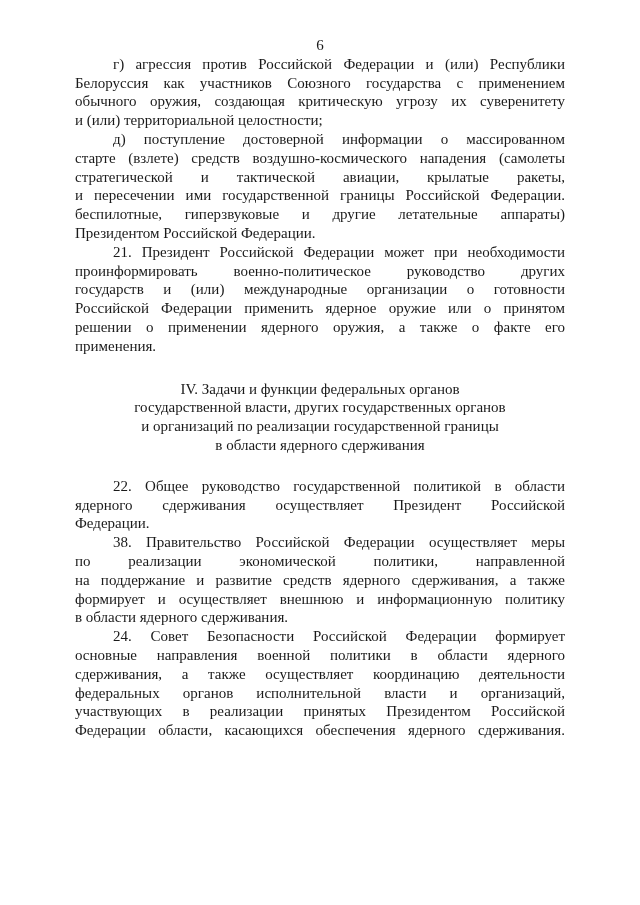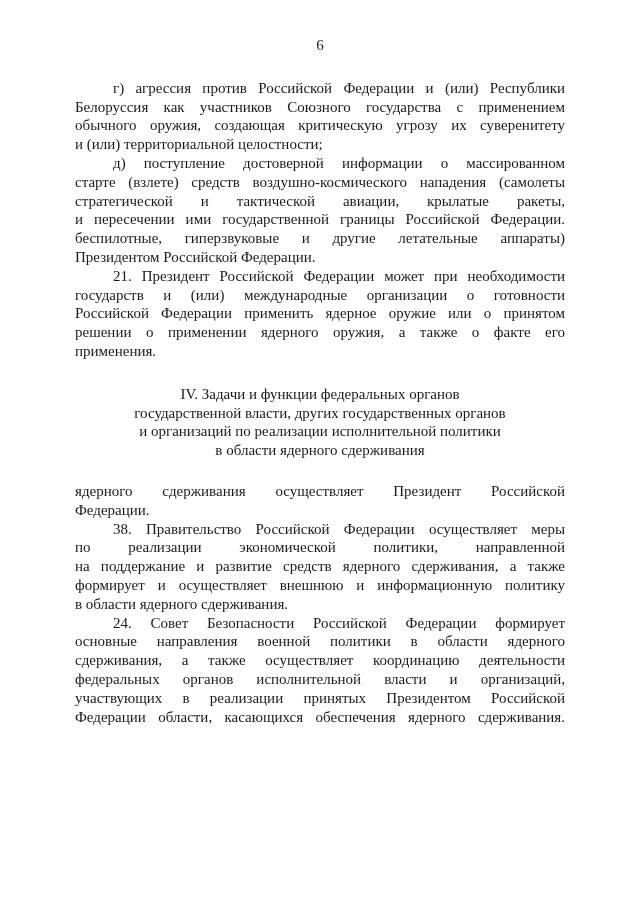--- a/index.html
+++ b/index.html
@@ -22,21 +22,20 @@
     font-size: 15px;
     line-height: 18.8px;
     color: #1a1a1a;
   }
   .page-number {
     margin-top: 36px;
     text-align: center;
     text-align-last: center;
   }
   .content {
-    margin-top: 24px;
   }
   .block {
     margin: 0;
   }
   .block.heading {
     margin-top: 24px;
     margin-bottom: 22px;
   }
   .line {
     white-space: normal;
@@ -77,32 +76,34 @@
         <div class="line justify">старте (взлете) средств воздушно-космического нападения (самолеты</div>
         <div class="line justify">стратегической и тактической авиации, крылатые ракеты,</div>
         <div class="line justify">и пересечении ими государственной границы Российской Федерации.</div>
         <div class="line justify">беспилотные, гиперзвуковые и другие летательные аппараты)</div>
       </div>
       <div class="block paragraph">
         <div class="line plain">Президентом Российской Федерации.</div>
       </div>
       <div class="block paragraph">
         <div class="line justify first">21. Президент Российской Федерации может при необходимости</div>
+        <div class="line justify">проинформировать военно-политическое руководство других</div>
         <div class="line justify">государств и (или) международные организации о готовности</div>
         <div class="line justify">Российской Федерации применить ядерное оружие или о принятом</div>
         <div class="line justify">решении о применении ядерного оружия, а также о факте его</div>
         <div class="line plain">применения.</div>
       </div>
       <div class="block heading">
         <div class="line plain">IV. Задачи и функции федеральных органов</div>
         <div class="line plain">государственной власти, других государственных органов</div>
-        <div class="line plain">и организаций по реализации исполнительной политики</div>
+        <div class="line plain">и организаций по реализации государственной границы</div>
         <div class="line plain">в области ядерного сдерживания</div>
       </div>
       <div class="block paragraph">
+        <div class="line justify first">22. Общее руководство государственной политикой в области</div>
         <div class="line justify">ядерного сдерживания осуществляет Президент Российской</div>
         <div class="line plain">Федерации.</div>
       </div>
       <div class="block paragraph">
         <div class="line justify first">38. Правительство Российской Федерации осуществляет меры</div>
         <div class="line justify">по реализации экономической политики, направленной</div>
         <div class="line justify">на поддержание и развитие средств ядерного сдерживания, а также</div>
         <div class="line justify">формирует и осуществляет внешнюю и информационную политику</div>
         <div class="line plain">в области ядерного сдерживания.</div>
       </div>

